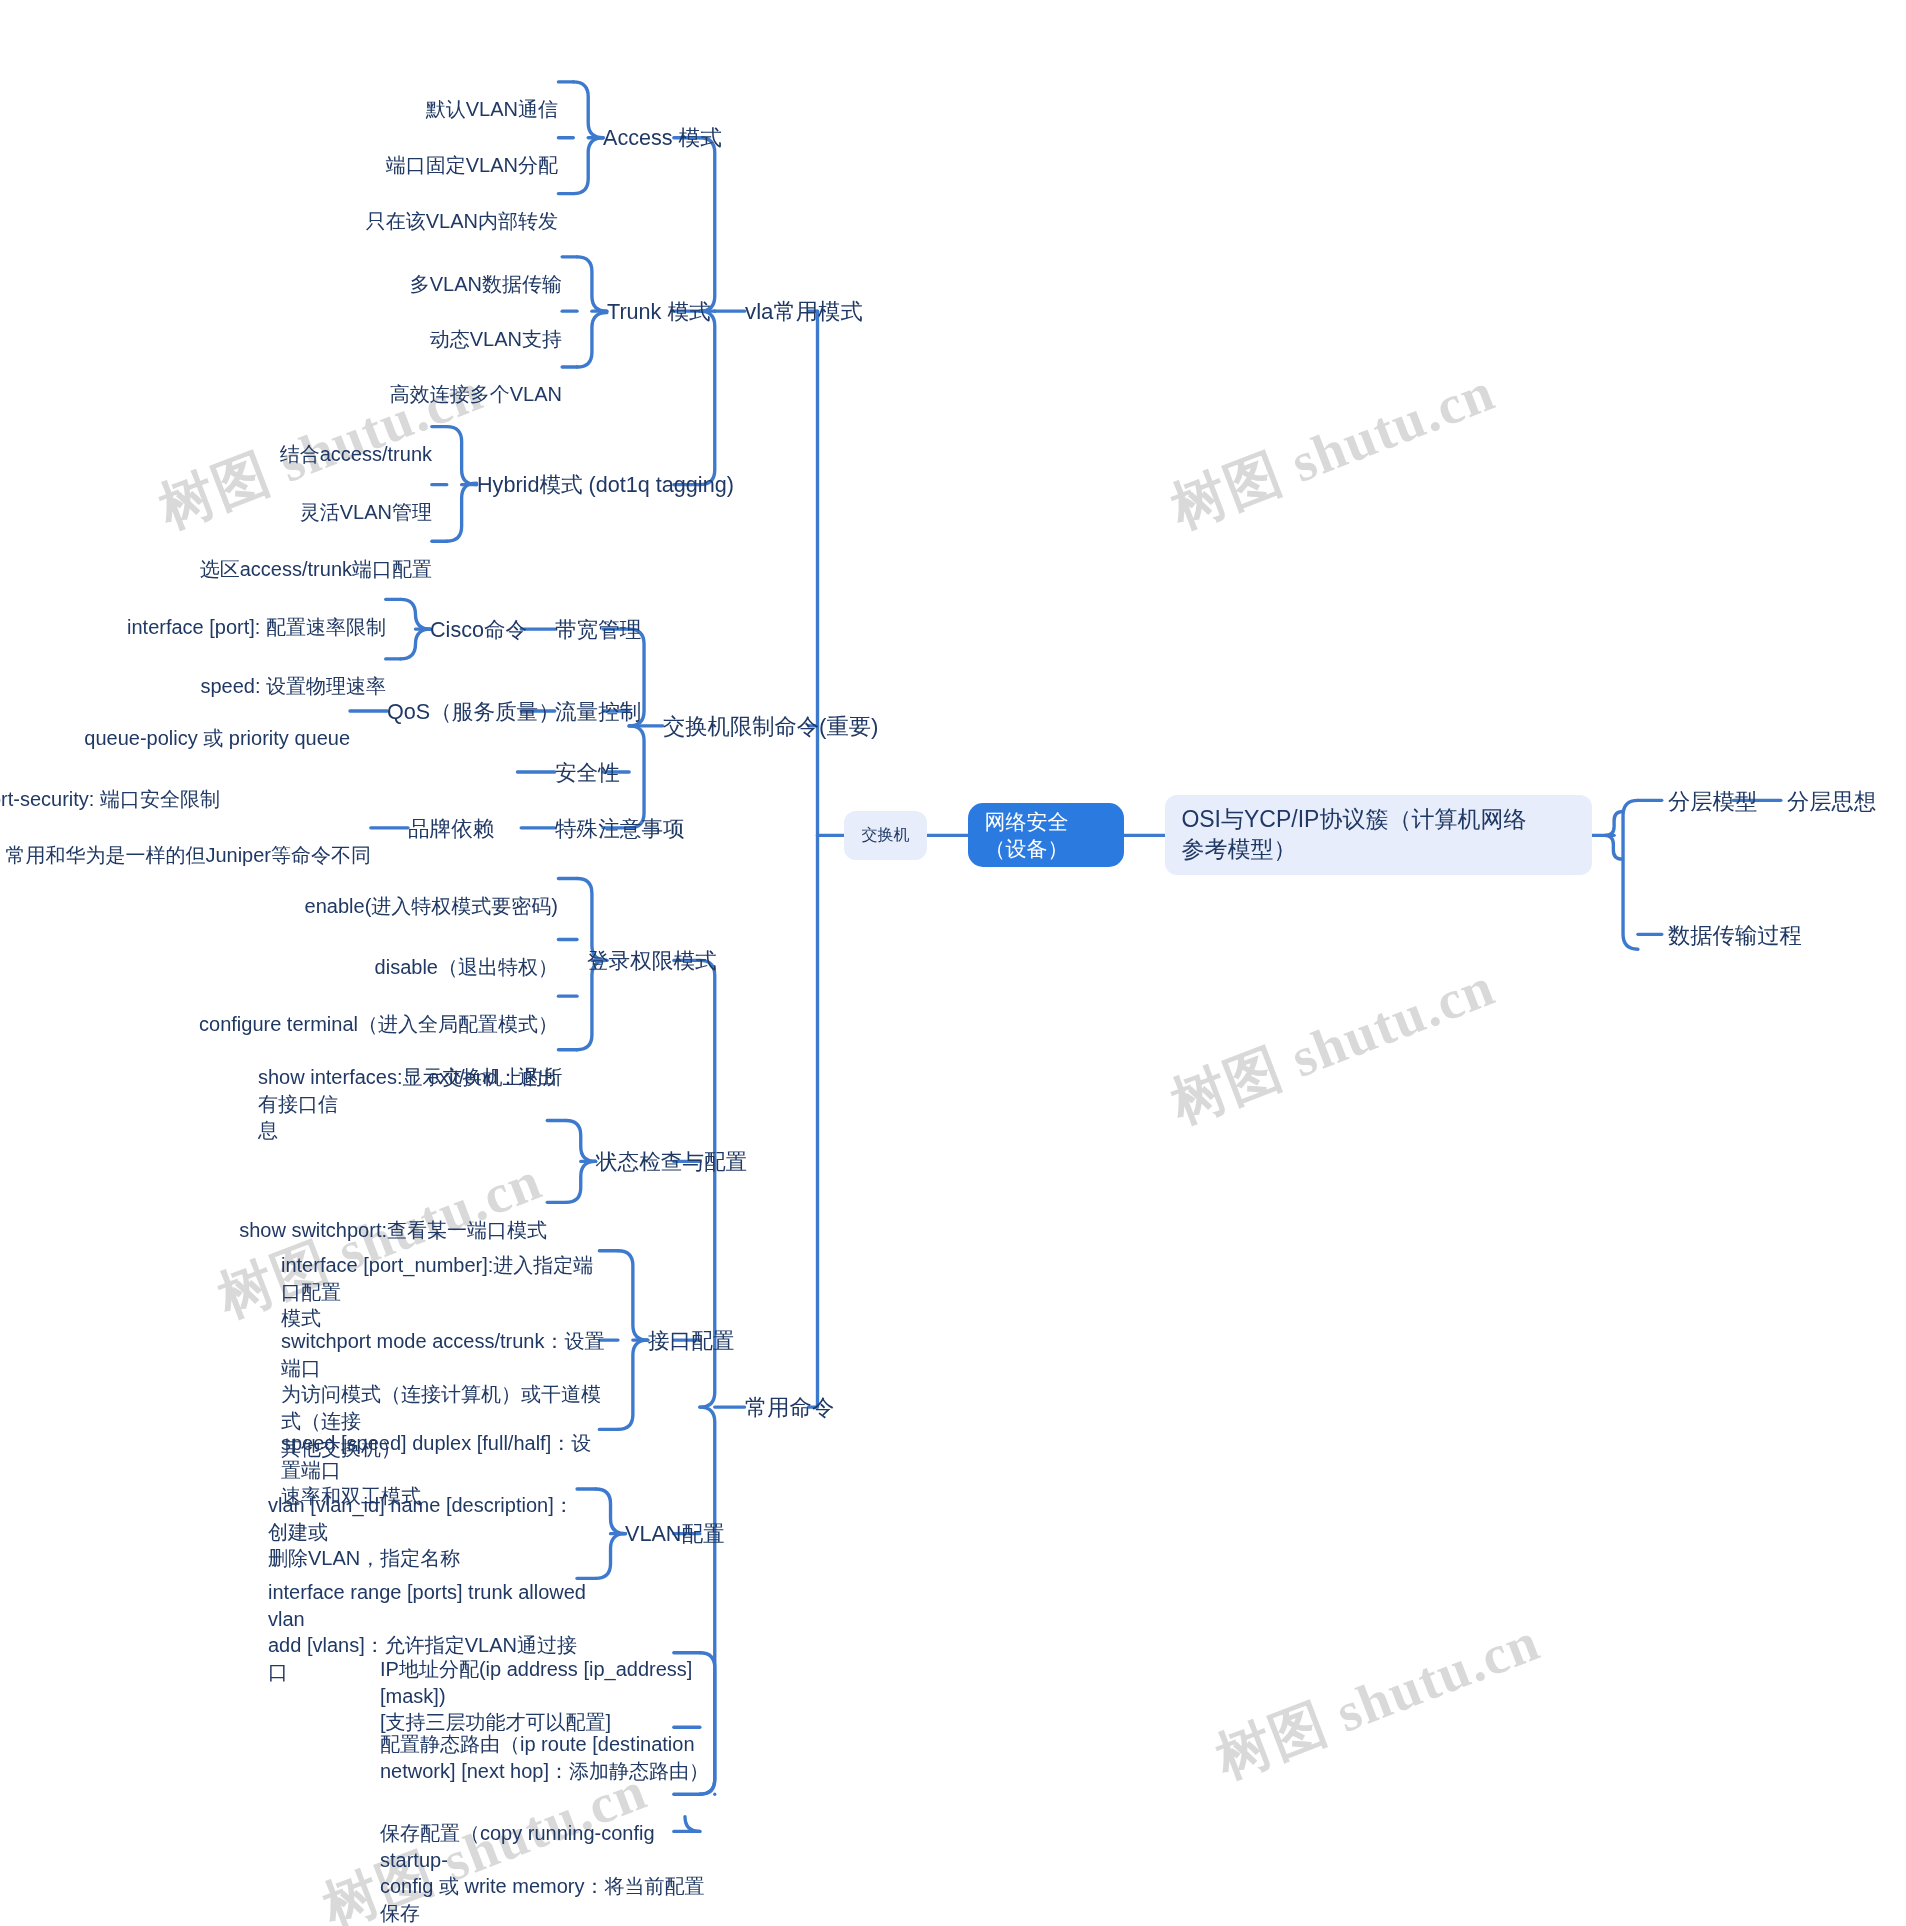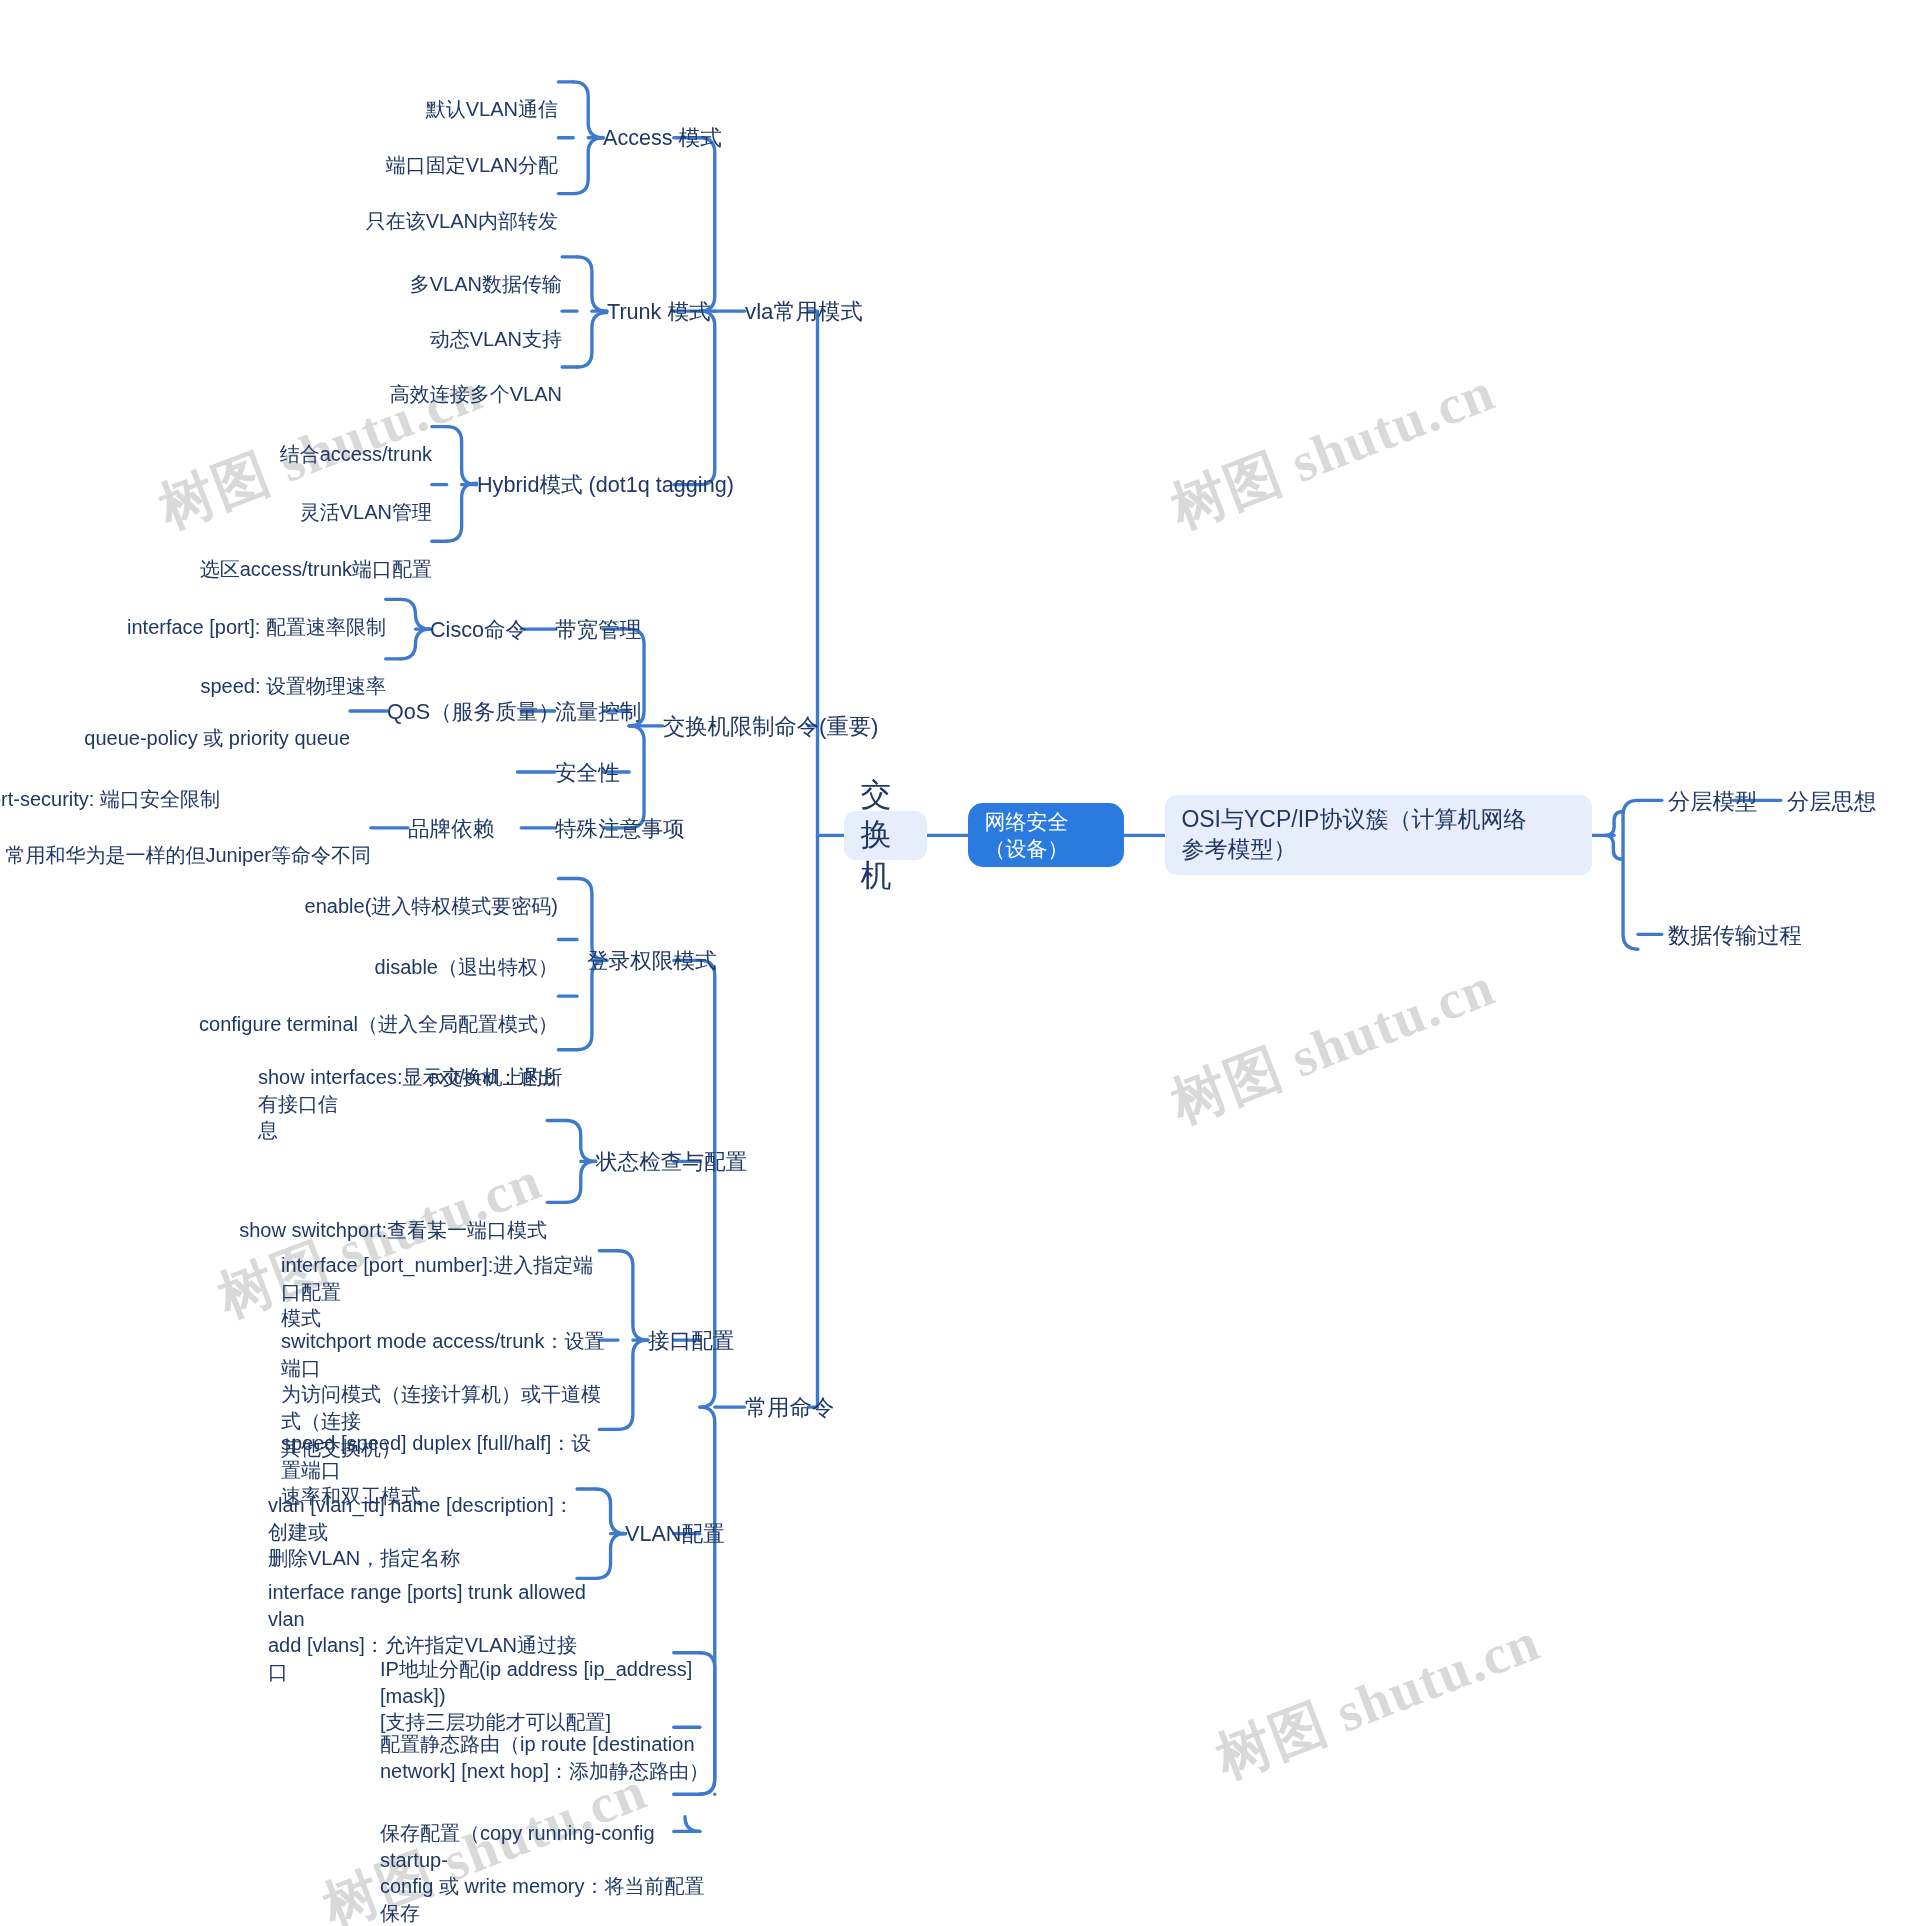--- a/index.html
+++ b/index.html
@@ -8,21 +8,21 @@
   .wm{position:absolute;color:#d9d9d9;font-size:55px;font-weight:700;font-family:"Liberation Serif","DejaVu Serif",serif;
       transform:rotate(-21deg);transform-origin:0 0;white-space:nowrap;user-select:none;letter-spacing:1.5px;}
   svg.links{position:absolute;left:0;top:0;width:1906px;height:1926px;pointer-events:none;}
   .leaf{position:absolute;color:#1f3864;font-size:20px;line-height:1.34;white-space:pre-line;}
   .leaf.r{text-align:right;}
   .leaf.l{text-align:left;}
   .branch{position:absolute;color:#1f3864;font-size:21.6px;line-height:1.3;white-space:nowrap;}
   .topic{position:absolute;color:#1f3864;font-size:22.3px;line-height:1.3;white-space:nowrap;}
   .nodebox{position:absolute;border-radius:12px;display:flex;align-items:center;justify-content:center;
            box-sizing:border-box;padding:7.4px 16.4px;line-height:1.3;}
-  .nodebox.light{background:#e7edfb;color:#1f3864;font-size:31px;}
+  .nodebox.light{background:#e7edfb;color:#1f3864;font-size:16px;}
   .nodebox.root{background:#2b7ae0;color:#ffffff;font-size:21px;border-radius:15px;}
   .nodebox.lightwrap{justify-content:flex-start;text-align:left;white-space:pre-line;font-size:23px;}
 </style>
 </head>
 <body>
 <div id="stage">
 
 <div class="wm" style="left:149px;top:477px;">树图 shutu.cn</div>
 <div class="wm" style="left:1161px;top:477px;">树图 shutu.cn</div>
 <div class="wm" style="left:208px;top:1266px;">树图 shutu.cn</div>

